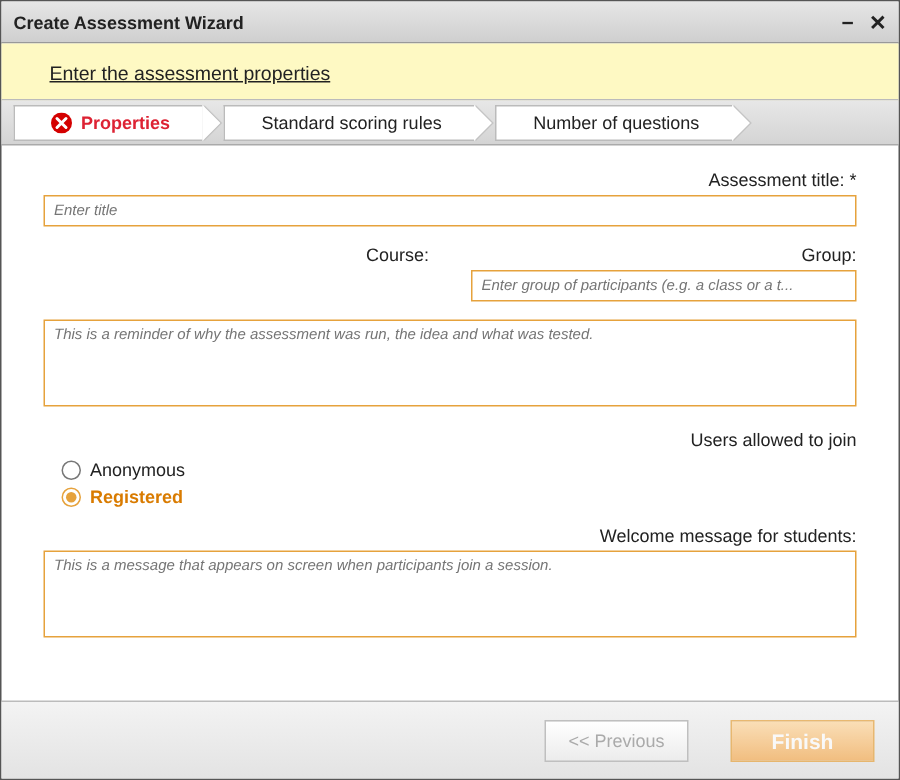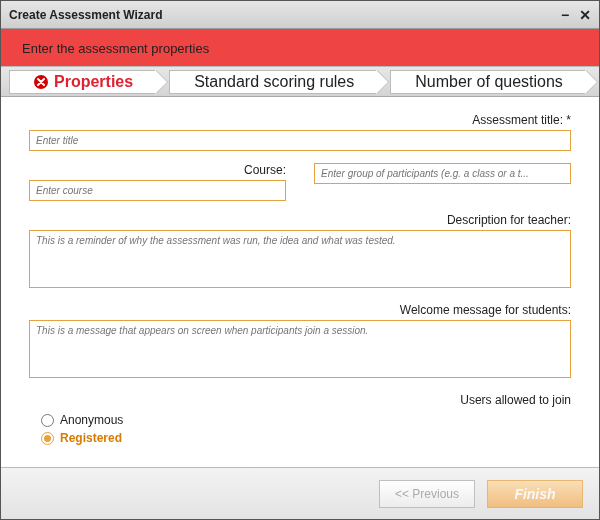--- a/index.html
+++ b/index.html
@@ -13,37 +13,37 @@
     height:28px;
     background:linear-gradient(to bottom,#e6e6e6,#cfcfcf);
     border-bottom:1px solid #999;
     display:flex; align-items:center; justify-content:space-between;
     padding:0 8px;
   }
   .titlebar .title { font-weight:bold; font-size:12px; }
   .titlebar .controls { display:flex; gap:10px; font-weight:bold; font-size:14px;}
   .titlebar .controls span { cursor:default; }
   .subhead {
-    padding:12px 21px 10px; font-size:13px; border-bottom:1px solid #bbb; background:#ef4444;
+    padding:12px 32px 10px; font-size:13px; border-bottom:1px solid #bbb; background:#fef9c3;text-decoration:underline;
   }
   .stepbar {
     height:30px;
     background:linear-gradient(to bottom,#e7e7e7,#d4d4d4);
     border-bottom:1px solid #aaa;
     display:flex; align-items:center;
     padding-left:8px;
     gap:0;
   }
   .chev {
     position:relative;
     height:24px; line-height:24px;
     padding:0 22px 0 24px;
     background:#fff; border:1px solid #bbb;
     border-right:none;
-    font-size:16px;
+    font-size:12px;
     margin-right:14px;
     display:flex; align-items:center; gap:6px;
   }
   .chev::after {
     content:""; position:absolute; right:-12px; top:-1px;
     width:0; height:0;
     border-top:12px solid transparent;
     border-bottom:12px solid transparent;
     border-left:12px solid #fff;
     filter: drop-shadow(1px 0 0 #bbb);
@@ -74,35 +74,34 @@
     width:13px; height:13px; border:1px solid #777; border-radius:50%;
     display:inline-flex; align-items:center; justify-content:center; background:#fff;
   }
   .radio-outer.checked { border-color:#e6a23c; }
   .radio-inner { width:7px; height:7px; border-radius:50%; background:#e6a23c; }
   .radio-label.sel { color:#d97b00; font-weight:bold; }
   .footer {
     border-top:1px solid #bbb;
     background:linear-gradient(to bottom,#f3f3f3,#e3e3e3);
     height:52px; display:flex; align-items:center; justify-content:flex-end;
-    gap:12px; padding:0 16px;
+    gap:28px; padding:0 16px;
   }
   .btn {
     min-width:96px; height:28px;
     border:1px solid #bfbfbf; background:linear-gradient(to bottom,#fff,#ececec);
     font-size:12px; cursor:default;
     display:flex; align-items:center; justify-content:center;
   }
   .btn.disabled { color:#aaa; }
   .btn.primary {
     border:1px solid #e6a23c;
     background:linear-gradient(to bottom,#ffd8a0,#f6ad55);
     color:#fff; font-weight:bold; font-size:14px;
     opacity:0.7;
-    font-style:italic;
   }
 </style>
 </head>
 <body>
 
 <div class="window">
 
   <div class="titlebar">
     <span class="title">Create Assessment Wizard</span>
     <div class="controls">
@@ -134,51 +133,50 @@
   <div class="body">
 
     <div class="field">
       <div class="label">Assessment title: *</div>
       <input type="text" class="error-field" placeholder="Enter title" style="">
     </div>
 
     <div class="row2">
       <div class="field">
         <div class="label">Course:</div>
-        <input type="text" placeholder="Enter course" style="">
       </div>
       <div class="field">
+        <div class="label">Group:</div>
         <input type="text" placeholder="Enter group of participants (e.g. a class or a t..." style="">
       </div>
     </div>
 
     <div class="field">
-      <div class="label">Description for teacher:</div>
       <textarea placeholder="This is a reminder of why the assessment was run, the idea and what was tested." style=""></textarea>
-    </div>
-
-    <div class="field">
-      <div class="label">Welcome message for students:</div>
-      <textarea placeholder="This is a message that appears on screen when participants join a session." style=""></textarea>
     </div>
 
     <div class="field">
       <div class="label" style="margin-bottom:6px;">Users allowed to join</div>
       <div class="radio-row">
         <span class="radio-outer"></span>
         <span class="radio-label">Anonymous</span>
       </div>
       <div class="radio-row">
         <span class="radio-outer checked">
             <span class="radio-inner"></span>
           </span>
         <span class="radio-label sel">Registered</span>
       </div>
     </div>
 
+    <div class="field">
+      <div class="label">Welcome message for students:</div>
+      <textarea placeholder="This is a message that appears on screen when participants join a session." style=""></textarea>
+    </div>
+
   </div>
 
   <div class="footer">
     <div class="btn disabled">&lt;&lt; Previous</div>
     <div class="btn primary">Finish</div>
   </div>
 
 </div>
 
 </body></html>

